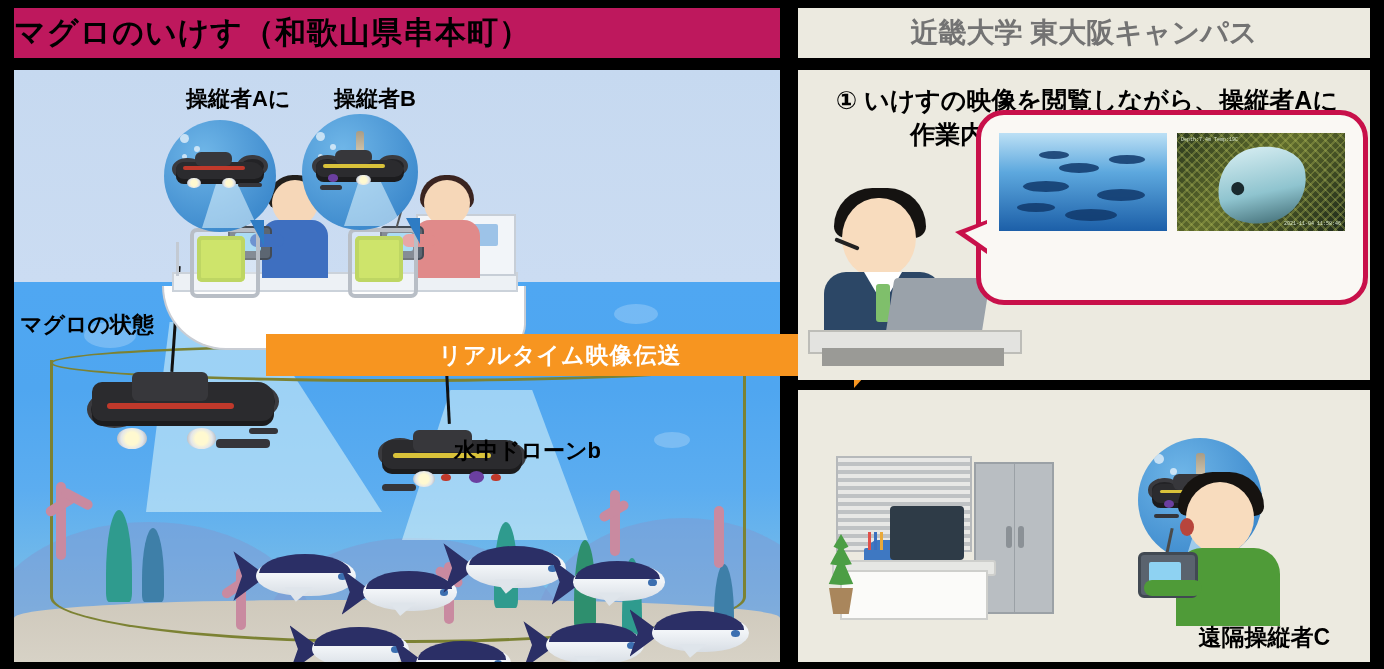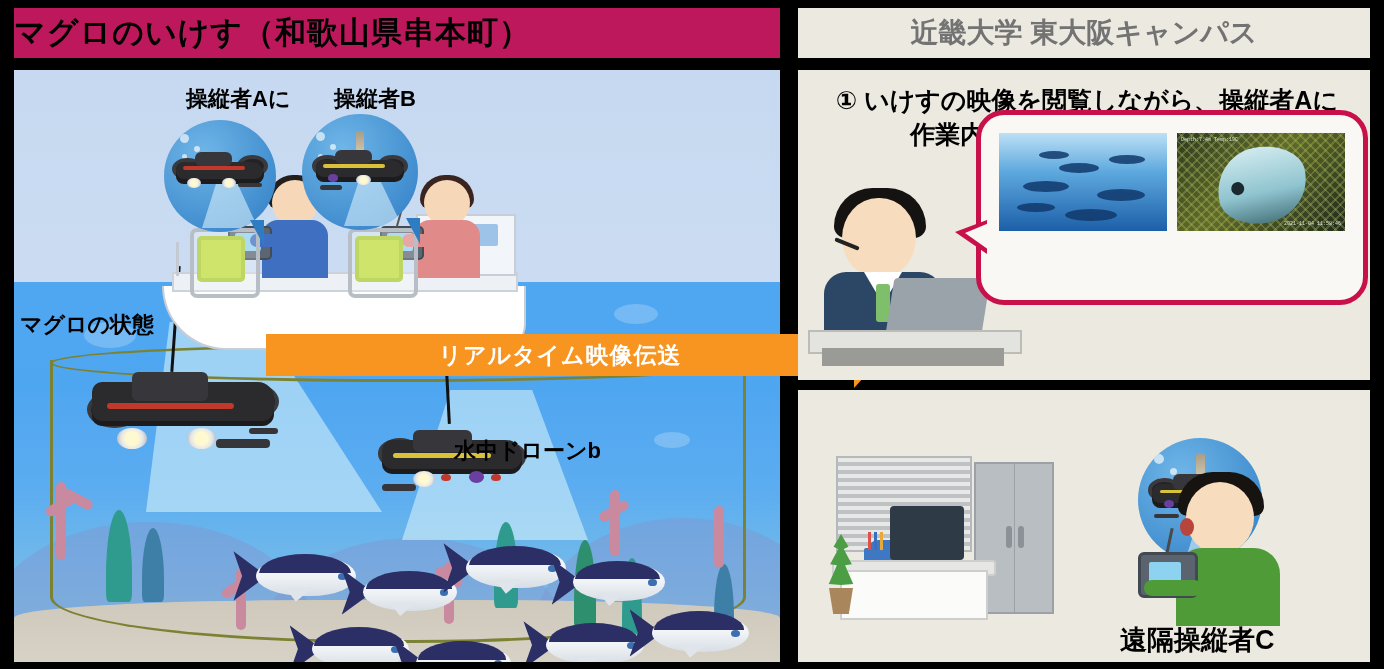--- a/index.html
+++ b/index.html
@@ -174,21 +174,21 @@
   #opC{position:absolute;left:322px;top:62px;width:210px;height:180px;}
   #opC .head{position:absolute;left:66px;top:30px;width:68px;height:72px;border-radius:34px/36px;background:#F8DCBE;}
   #opC .hair{position:absolute;left:58px;top:20px;width:86px;height:44px;border-radius:44px 44px 12px 12px;background:#161310;}
   #opC .body{position:absolute;left:56px;top:96px;width:104px;height:78px;border-radius:26px 26px 0 0;background:#4F9B38;}
   #opC .mouth{position:absolute;left:60px;top:66px;width:14px;height:18px;border-radius:50%;background:#B7453C;}
   #opC .ctrl{position:absolute;left:18px;top:100px;width:54px;height:40px;background:#5A636E;border-radius:6px;border:3px solid #414952;}
   #opC .ctrl i{position:absolute;left:8px;top:7px;width:32px;height:22px;background:#8ED2F2;border-radius:2px;display:block;}
   #opC .ant{position:absolute;left:48px;top:76px;width:3px;height:26px;background:#4A4A4A;transform:rotate(12deg);}
   #opC .arm{position:absolute;left:24px;top:128px;width:58px;height:16px;border-radius:8px;background:#4F9B38;}
 
-  #lblC{position:absolute;left:322px;top:232px;width:210px;text-align:left;font-size:27px;font-weight:bold;color:#000;}
+  #lblC{position:absolute;left:322px;top:232px;width:210px;text-align:right;font-size:23px;font-weight:bold;color:#000;}
 
   
   .mini{position:absolute;border-radius:50%;background:rgba(255,255,255,.65);}
 </style>
 </head>
 <body>
 
 <div class="stage">
 
   <div class="panel" id="left-header">

